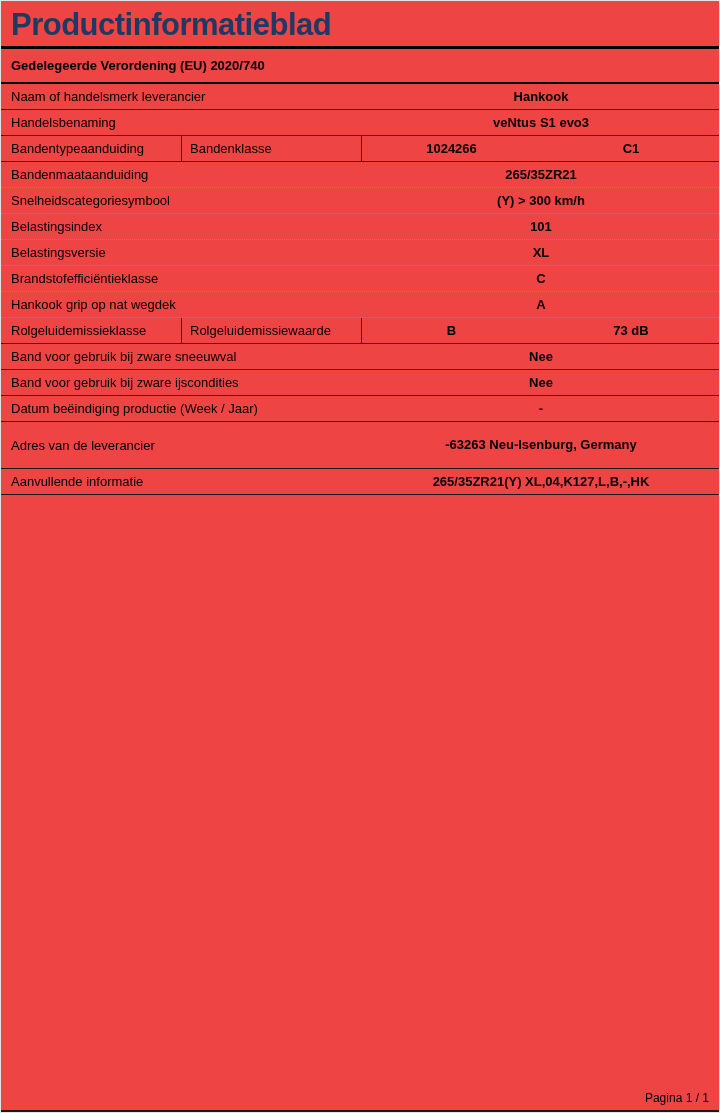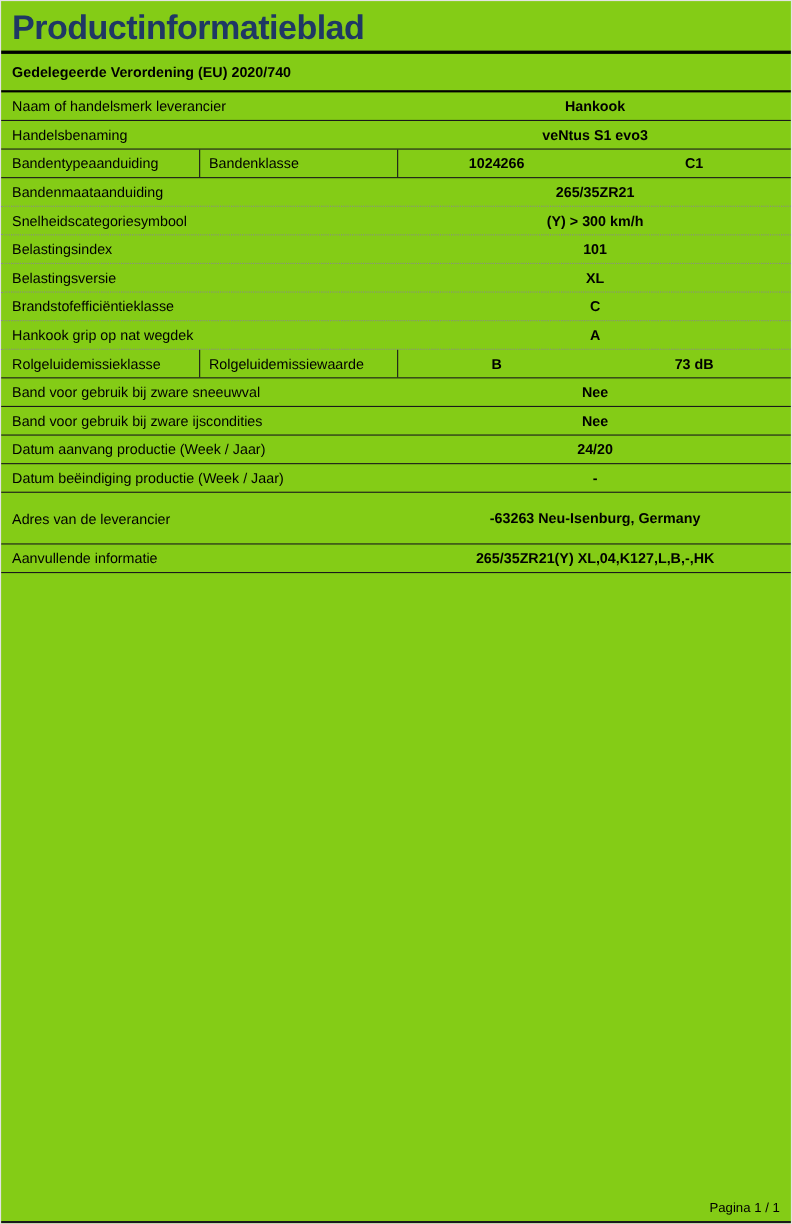--- a/index.html
+++ b/index.html
@@ -8,21 +8,21 @@
     height: 1113px;
     background: #ffffff;
     font-family: "Liberation Sans", sans-serif;
     color: #000;
   }
   .page {
     position: relative;
     width: 720px;
     height: 1113px;
     box-sizing: border-box;
-    background: #84cc16;
+    background: #ef4444;
     border: 1px solid #e3e3e3;
     overflow: hidden;
   }
   .header {
     padding: 6px 0 3px 10px;
     border-bottom: 3px solid #000;
   }
   .title {
     font-size: 31px;
     font-weight: bold;
@@ -157,24 +157,20 @@
     <div class="row">
       <div class="label">Band voor gebruik bij zware sneeuwval</div>
       <div class="value">Nee</div>
     </div>
 
     <div class="row">
       <div class="label">Band voor gebruik bij zware ijscondities</div>
       <div class="value">Nee</div>
     </div>
 
-    <div class="row">
-      <div class="label">Datum aanvang productie (Week / Jaar)</div>
-      <div class="value">24/20</div>
-    </div>
 
     <div class="row">
       <div class="label">Datum beëindiging productie (Week / Jaar)</div>
       <div class="value">-</div>
     </div>
 
     <div class="row address">
       <div class="label">Adres van de leverancier</div>
       <div class="value-multi">
         <div>-63263 Neu-Isenburg, Germany</div>

